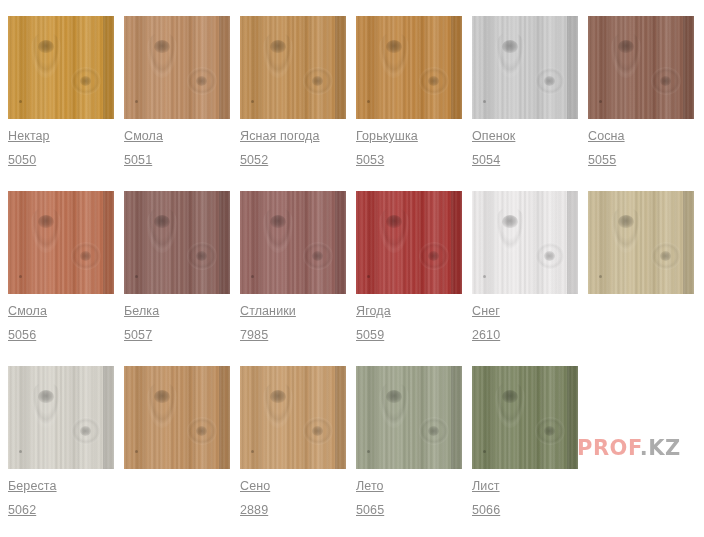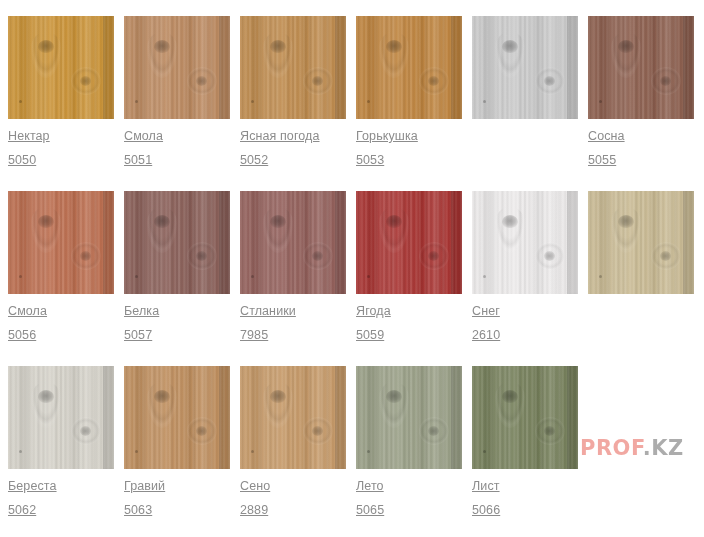--- a/index.html
+++ b/index.html
@@ -174,29 +174,30 @@
     letter-spacing: 0.1px;
     cursor: pointer;
     white-space: nowrap;
   }
   .code-link {
     margin-top: 9px;
   }
 
   .watermark {
     position: absolute;
-    left: 580px;
+    left: 556px;
     top: 436px;
     font-family: "DejaVu Sans", sans-serif;
     font-size: 21px;
     font-weight: bold;
     letter-spacing: 0.5px;
     opacity: 0.42;
     pointer-events: none;
     white-space: nowrap;
+    padding-left: 21px;
   }
   .wm-prof { color: #e03324; }
   .wm-kz   { color: #3b3b3b; }
 </style>
 </head>
 <body>
 
 <div class="catalog">
     <div class="swatch-cell">
       <div class="chip" style="background-color: rgb(204, 148, 55);">
@@ -244,20 +245,21 @@
     </div>
     <div class="swatch-cell">
       <div class="chip">
         <div class="band"></div>
         <div class="grain"></div>
         <div class="edge"></div>
         <div class="knot-a"></div>
         <div class="knot-b"></div>
         <div class="speck"></div>
       </div>
+      <div class="labels"><a class="name-link">Опенок</a><div></div><a class="code-link">5054</a></div>
     </div>
     <div class="swatch-cell">
       <div class="chip" style="background-color: rgb(141, 95, 78);">
         <div class="band"></div>
         <div class="grain"></div>
         <div class="edge"></div>
         <div class="knot-a"></div>
         <div class="knot-b"></div>
         <div class="speck"></div>
       </div>
@@ -341,21 +343,20 @@
     </div>
     <div class="swatch-cell">
       <div class="chip" style="background-color: rgb(192, 143, 94);">
         <div class="band"></div>
         <div class="grain"></div>
         <div class="edge"></div>
         <div class="knot-a"></div>
         <div class="knot-b"></div>
         <div class="speck"></div>
       </div>
-      <div class="labels"><a class="name-link">Гравий</a><div></div><a class="code-link">5063</a></div>
     </div>
     <div class="swatch-cell">
       <div class="chip" style="background-color: rgb(199, 154, 104);">
         <div class="band"></div>
         <div class="grain"></div>
         <div class="edge"></div>
         <div class="knot-a"></div>
         <div class="knot-b"></div>
         <div class="speck"></div>
       </div>

